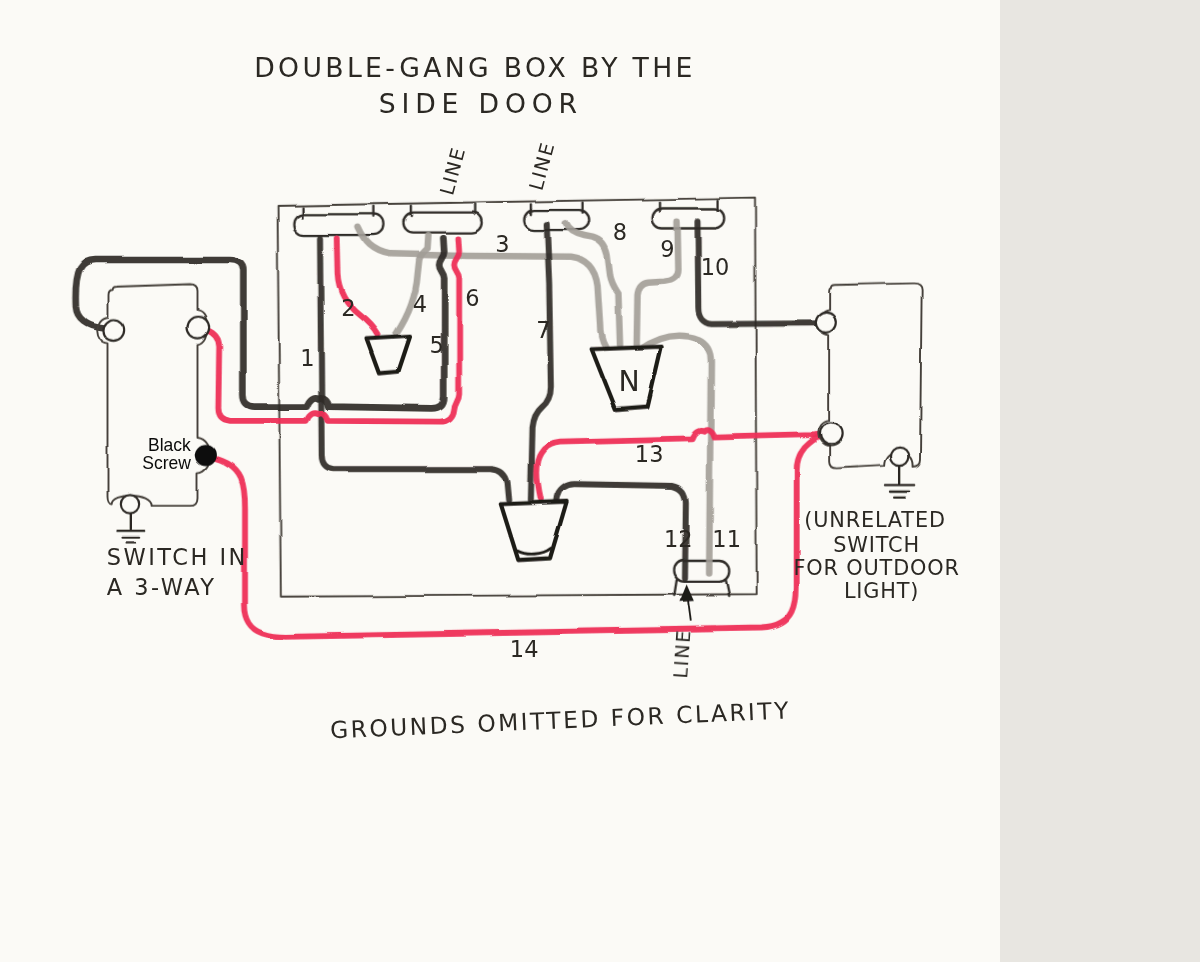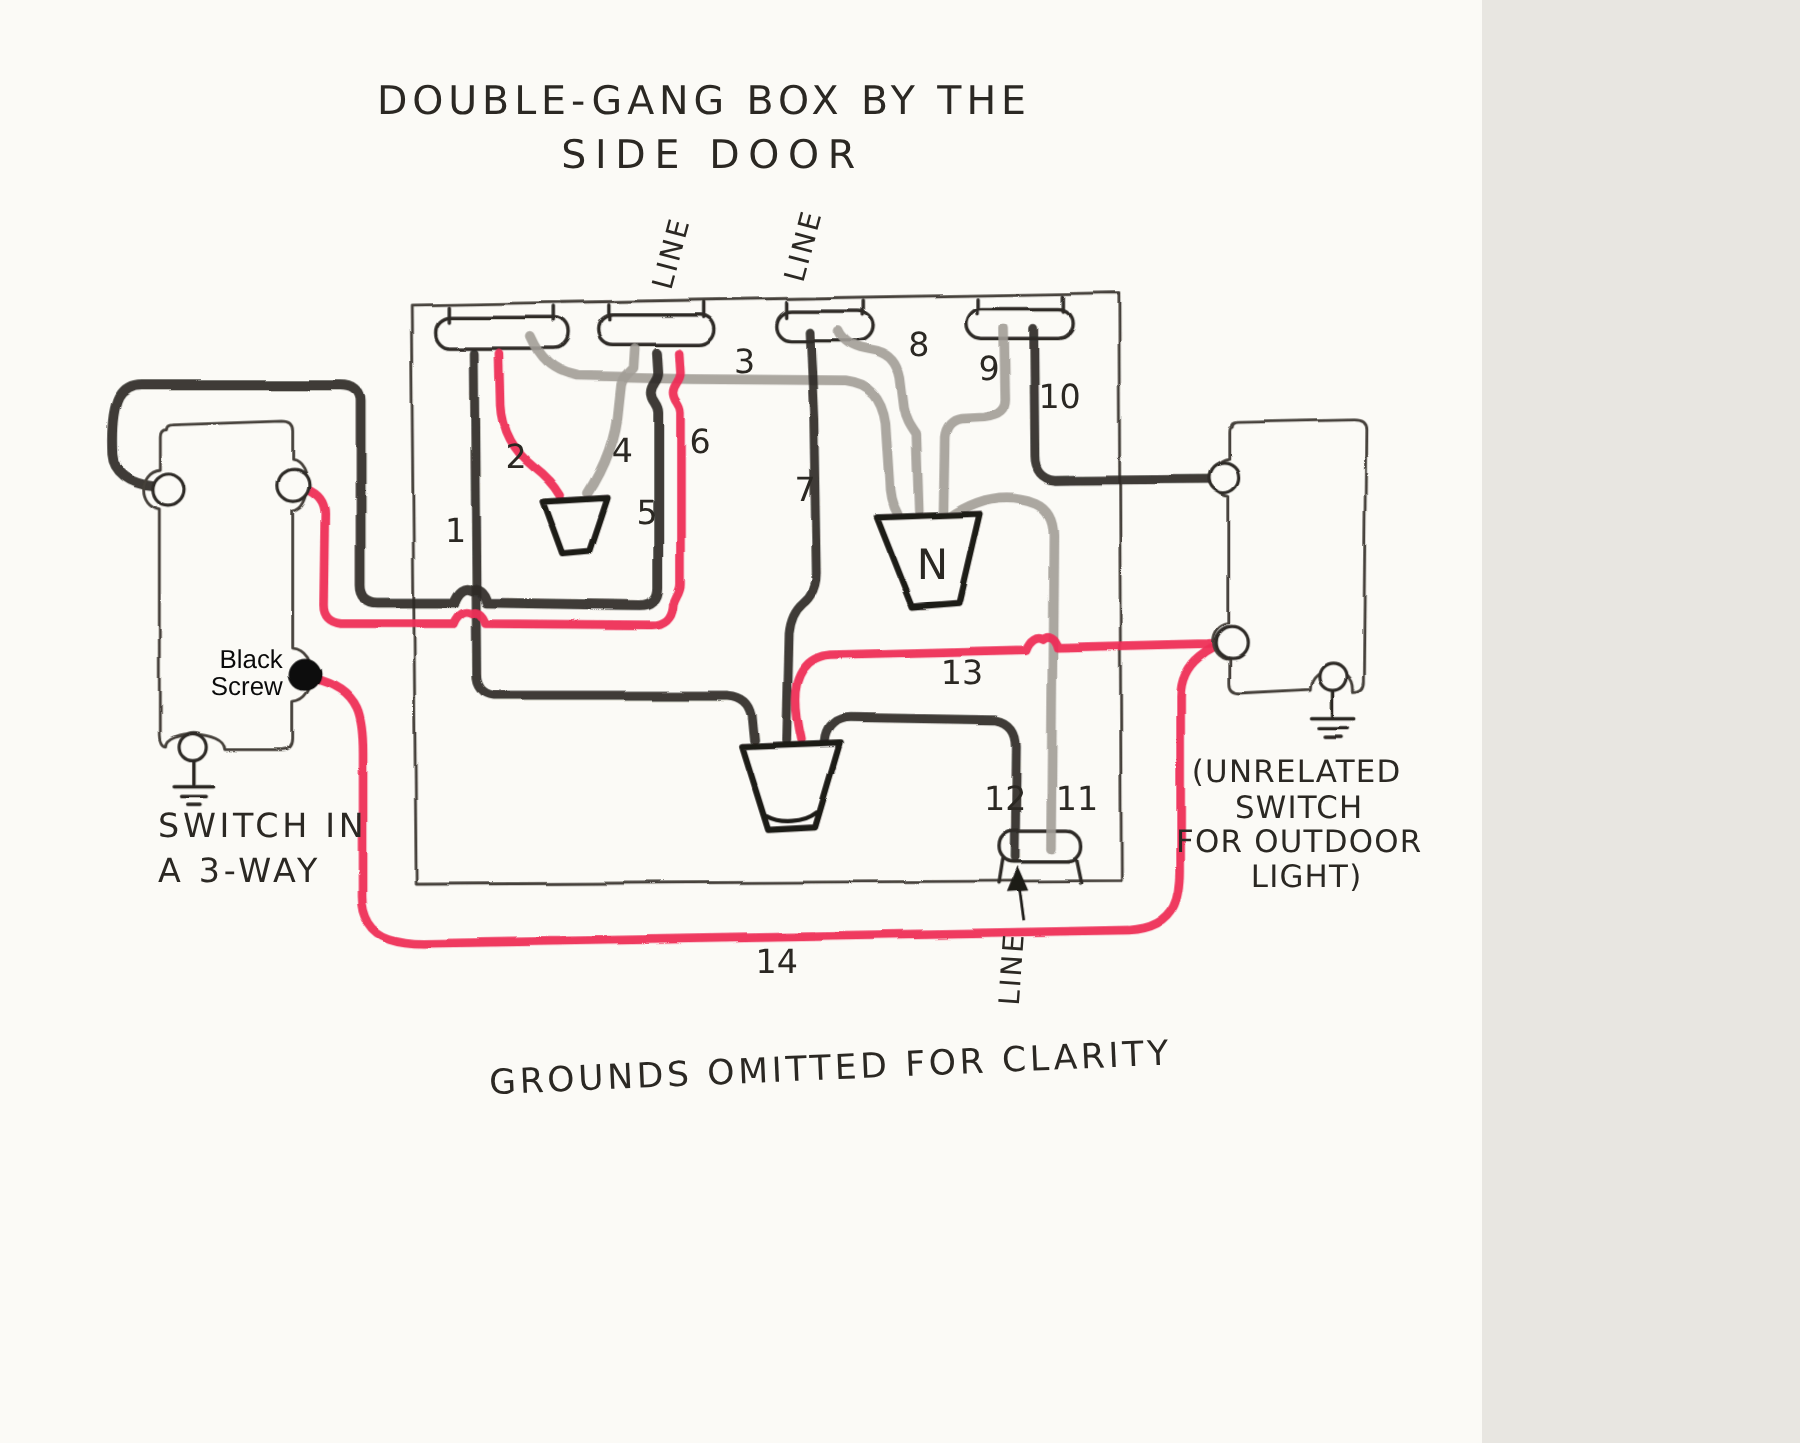--- a/index.html
+++ b/index.html
@@ -1,16 +1,16 @@
 <!DOCTYPE html>
 <html style="--paper: #fbfaf6; --ink: #2b2823; --pencil: #45403a; --hot-red: #ee2e57; --neutral-gray: #a29d97; --wire-black: #2e2b27;"><head>
 <meta charset="utf-8">
 <style>
   html,body{margin:0;padding:0;background:#e8e6e1;}
-  .stage{position:relative;width:988px;height:962px;background:var(--paper,#fbfaf6);overflow:hidden;}
+  .stage{position:relative;width:988px;height:962px;background:var(--paper,#fbfaf6);overflow:hidden;padding-left:12px;}
   svg{position:absolute;inset:0;}
   .pencil{stroke:var(--pencil,#45403a);stroke-width:2.3;fill:none;stroke-linecap:round;stroke-linejoin:round;}
   .clamp{stroke:#2f2c28;stroke-width:2.8;fill:none;stroke-linecap:round;stroke-linejoin:round;}
   .wire{fill:none;stroke-linecap:round;stroke-linejoin:round;}
   .w-black{stroke:var(--wire-black,#2e2b27);stroke-width:7.2;opacity:.93;}
   .w-black.long{stroke-width:8;}
   .w-gray{stroke:var(--neutral-gray,#a29d97);stroke-width:7.8;opacity:.9;}
   .w-red{stroke:var(--hot-red,#ee2e57);stroke-width:7;opacity:.95;}
   .nut{stroke:#1f1c19;stroke-width:5;fill:var(--paper,#fbfaf6);stroke-linejoin:round;}
   .nutline{stroke:#1f1c19;stroke-width:3.5;fill:none;stroke-linecap:round;}

